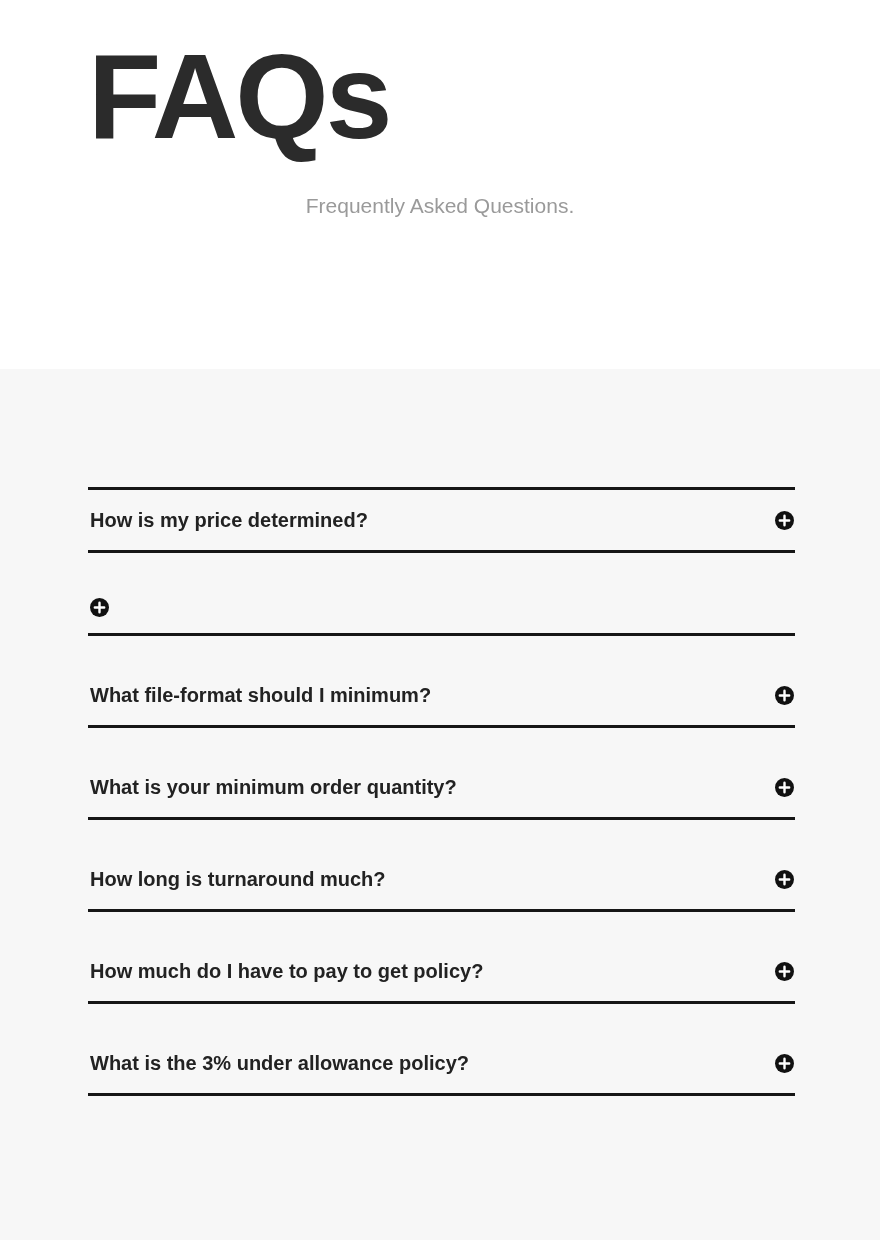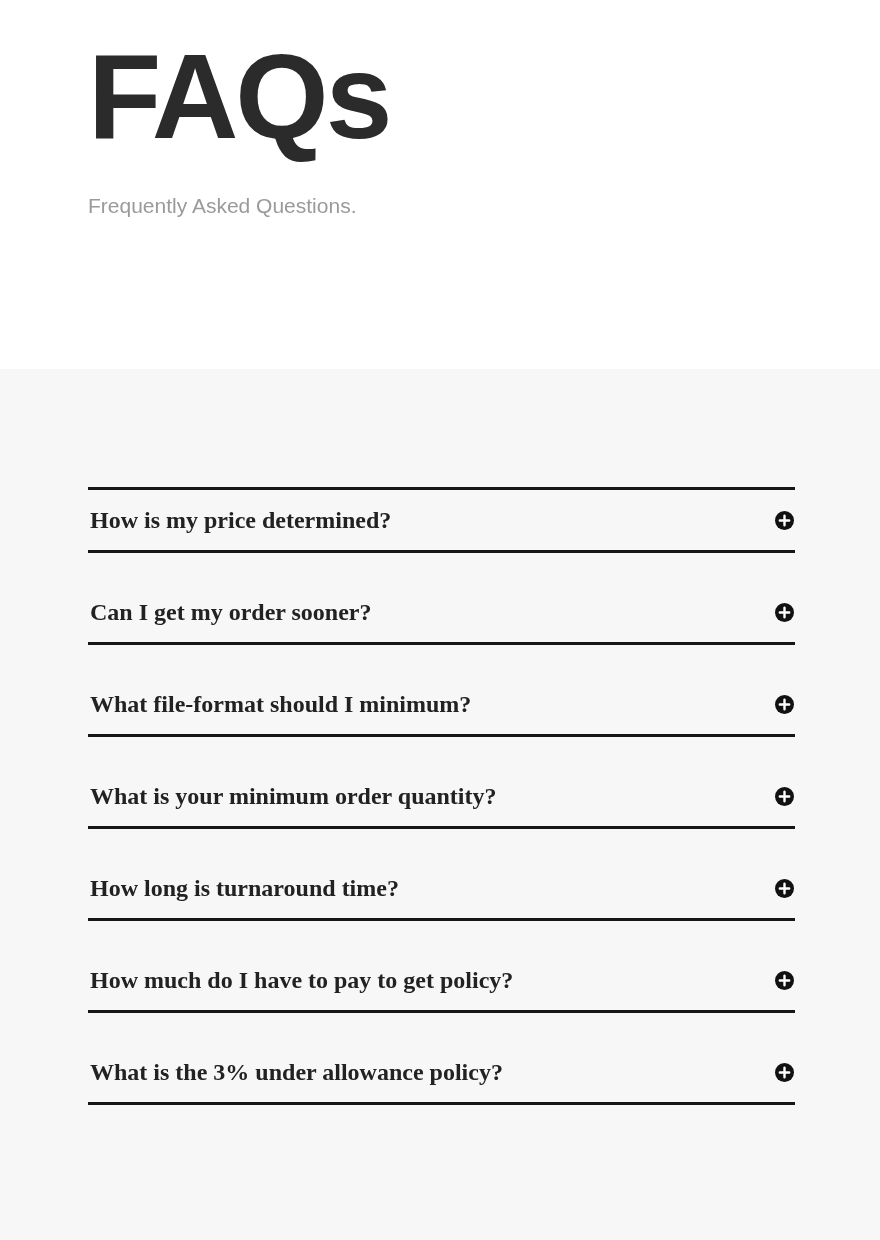--- a/index.html
+++ b/index.html
@@ -31,45 +31,45 @@
     letter-spacing: -3px;
     line-height: 1.15;
     color: var(--heading);
   }
   .subtitle {
     margin-top: 26px;
     font-size: 21px;
     line-height: 30px;
     color: var(--subtitle);
     font-weight: 400;
+    text-align: center;
   }
 
   
   .faq-section {
     min-height: 871px;
     background: var(--section-bg);
     padding: 118px 85px 0 88px;
   }
   .accordion { width: 707px; }
   .faq-item {
     display: flex;
     align-items: center;
     justify-content: space-between;
     border-bottom: 3px solid var(--rule);
     padding: 16px 1px 16px 2px;
     cursor: pointer;
   }
   .faq-item:first-child { border-top: 3px solid var(--rule); }
   .faq-item + .faq-item { margin-top: 29px; }
   .faq-question {
-    font-size: 24px;
+    font-size: 20px;
     font-weight: 700;
     line-height: 28px;
     color: var(--question);
-    font-family: Liberation Serif, serif;
   }
   .plus-icon {
     flex: 0 0 auto;
     width: 19px;
     height: 19px;
     display: inline-block;
   }
   .plus-icon svg { display: block; }
   .plus-icon circle { fill: var(--icon-bg); }
   .plus-icon path {
@@ -96,21 +96,20 @@
       <span class="faq-question">How is my price determined?</span>
       <span class="plus-icon">
         <svg width="19" height="19" viewBox="0 0 19 19">
             <circle cx="9.5" cy="9.5" r="9.5"></circle>
             <path d="M9.5 4.8v9.4M4.8 9.5h9.4"></path>
           </svg>
       </span>
     </div>
 
     <div class="faq-item">
-      <span class="faq-question">Can I get my order sooner?</span>
       <span class="plus-icon">
         <svg width="19" height="19" viewBox="0 0 19 19">
             <circle cx="9.5" cy="9.5" r="9.5"></circle>
             <path d="M9.5 4.8v9.4M4.8 9.5h9.4"></path>
           </svg>
       </span>
     </div>
 
     <div class="faq-item">
       <span class="faq-question">What file-format should I minimum?</span>
@@ -126,21 +125,21 @@
       <span class="faq-question">What is your minimum order quantity?</span>
       <span class="plus-icon">
         <svg width="19" height="19" viewBox="0 0 19 19">
             <circle cx="9.5" cy="9.5" r="9.5"></circle>
             <path d="M9.5 4.8v9.4M4.8 9.5h9.4"></path>
           </svg>
       </span>
     </div>
 
     <div class="faq-item">
-      <span class="faq-question">How long is turnaround time?</span>
+      <span class="faq-question">How long is turnaround much?</span>
       <span class="plus-icon">
         <svg width="19" height="19" viewBox="0 0 19 19">
             <circle cx="9.5" cy="9.5" r="9.5"></circle>
             <path d="M9.5 4.8v9.4M4.8 9.5h9.4"></path>
           </svg>
       </span>
     </div>
 
     <div class="faq-item">
       <span class="faq-question">How much do I have to pay to get policy?</span>

